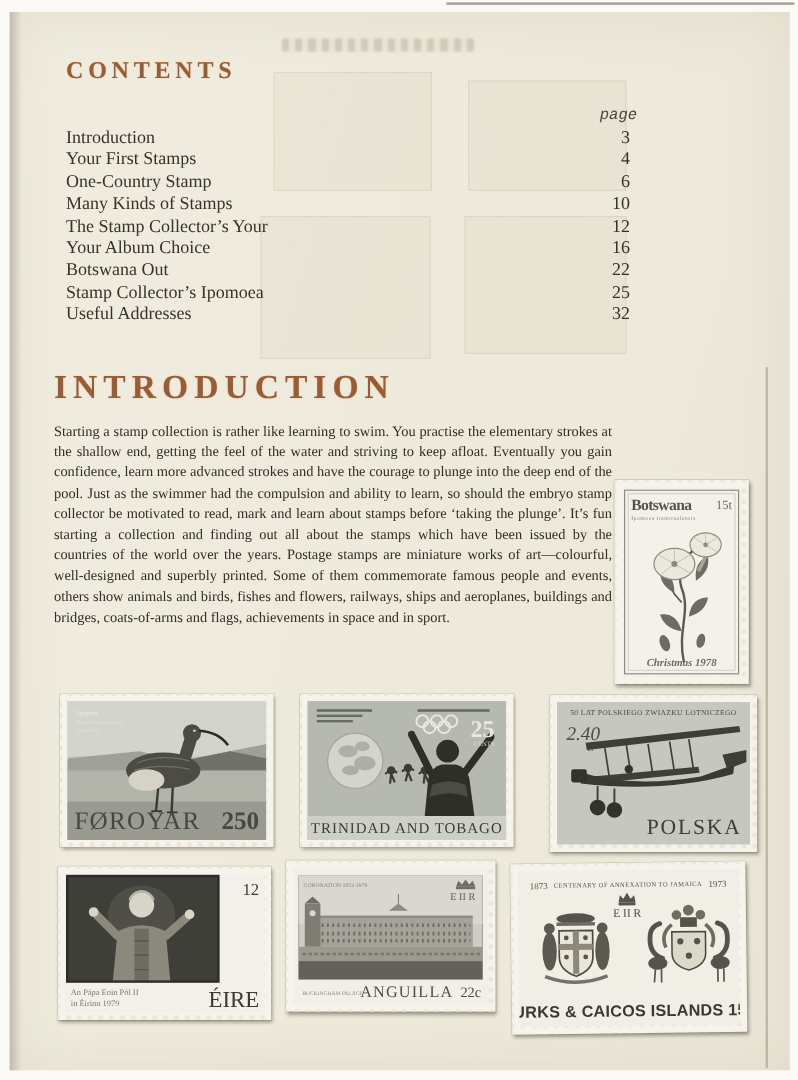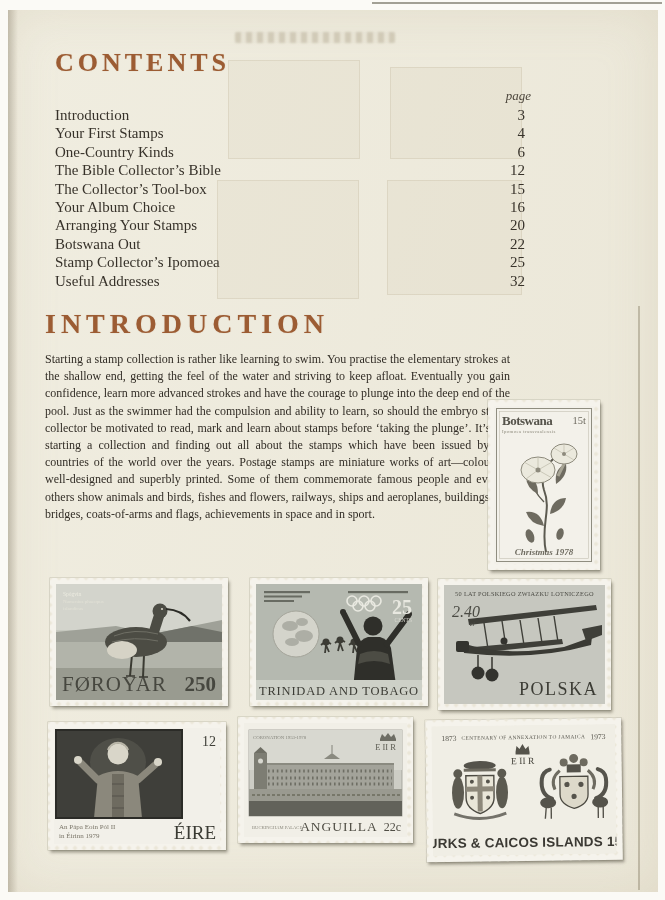--- a/index.html
+++ b/index.html
@@ -34,24 +34,24 @@
     position:absolute; height:11px; filter:blur(1.1px); border-radius:2px;
     background:repeating-linear-gradient(90deg, rgba(140,125,95,.28) 0 6px, rgba(140,125,95,.04) 6px 11px);
   }
   
   .contents-section { position:absolute; left:47px; top:38px; width:470px; }
   .contents-section h1, .intro-section h1 {
     margin:0; color:#9c5c33; font-weight:700;
     font-family:"Liberation Serif", serif;
     text-shadow:0 0 1px rgba(156,92,51,.35);
   }
-  .contents-section h1 { font-size:26px; letter-spacing:4px; }
+  .contents-section h1 { font-size:20px; letter-spacing:4px; }
   .page-label {
     position:absolute; right:-6px; top:40px;
-    font-style:italic; font-size:13px; color:#4c463c;
+    font-style:italic; font-size:13px; color:#4c463c;font-family:Liberation Mono, monospace;
   }
   .toc { position:absolute; left:0; top:58px; width:100%; }
   .toc-row {
     display:flex; justify-content:space-between;
     font-size:15px; color:#37322a; line-height:18.4px;
   }
   .toc-page { width:44px; text-align:right; }
   .intro-section { position:absolute; left:37px; top:298px; width:465px; }
   .intro-section h1 { font-size:28px; letter-spacing:5px; }
   .intro-section p {
@@ -91,38 +91,34 @@
     <div class="toc">
       <div class="toc-row">
           <span>Introduction</span>
           <span class="toc-page">3</span>
         </div>
       <div class="toc-row">
           <span>Your First Stamps</span>
           <span class="toc-page">4</span>
         </div>
       <div class="toc-row">
-          <span>One-Country Kinds</span>
+          <span>One-Country Stamp</span>
           <span class="toc-page">6</span>
         </div>
       <div class="toc-row">
-          <span>The Bible Collector’s Bible</span>
+          <span>Many Kinds of Stamps</span>
+          <span class="toc-page">10</span>
+        </div>
+      <div class="toc-row">
+          <span>The Stamp Collector’s Your</span>
           <span class="toc-page">12</span>
-        </div>
-      <div class="toc-row">
-          <span>The Collector’s Tool-box</span>
-          <span class="toc-page">15</span>
         </div>
       <div class="toc-row">
           <span>Your Album Choice</span>
           <span class="toc-page">16</span>
-        </div>
-      <div class="toc-row">
-          <span>Arranging Your Stamps</span>
-          <span class="toc-page">20</span>
         </div>
       <div class="toc-row">
           <span>Botswana Out</span>
           <span class="toc-page">22</span>
         </div>
       <div class="toc-row">
           <span>Stamp Collector’s Ipomoea</span>
           <span class="toc-page">25</span>
         </div>
       <div class="toc-row">
@@ -130,21 +126,21 @@
           <span class="toc-page">32</span>
         </div>
     </div>
   </section>
 
   <section class="intro-section">
     <h1>INTRODUCTION</h1>
     <p>Starting a stamp collection is rather like learning to swim. You practise the elementary strokes at the shallow end, getting the feel of the water and striving to keep afloat. Eventually you gain confidence, learn more advanced strokes and have the courage to plunge into the deep end of the pool. Just as the swimmer had the compulsion and ability to learn, so should the embryo stamp collector be motivated to read, mark and learn about stamps before ‘taking the plunge’. It’s fun starting a collection and finding out all about the stamps which have been issued by the countries of the world over the years. Postage stamps are miniature works of art—colourful, well-designed and superbly printed. Some of them commemorate famous people and events, others show animals and birds, fishes and flowers, railways, ships and aeroplanes, buildings and bridges, coats-of-arms and flags, achievements in space and in sport.</p>
   </section>
 
-  <div class="stamp" style="left:480px;top:390px;width:112px;height:170px;">
+  <div class="stamp" style="left:504px;top:390px;width:112px;height:170px;">
     <div class="stamp-inner">
       <svg viewBox="0 0 100 158" preserveAspectRatio="none">
         <rect width="100" height="158" fill="#f3f1ea"></rect>
         <rect x="2.5" y="2.5" width="95" height="153" fill="none" stroke="#8f8d80" stroke-width="1"></rect>
         <rect x="5.5" y="5.5" width="89" height="147" fill="none" stroke="#c5c2b2" stroke-width="0.6"></rect>
         <g>
           <path d="M52,146 C46,120 58,104 50,84 C46,72 52,60 60,52" fill="none" stroke="#5c5a50" stroke-width="2"></path>
           <path d="M50,96 Q38,84 36,70" fill="none" stroke="#5c5a50" stroke-width="1.4"></path>
           <path d="M50,120 q-14,-2 -18,-14 q14,-2 18,14 z" fill="#6e6b60"></path>
           <path d="M56,108 q14,-4 16,-16 q-14,0 -16,16 z" fill="#6e6b60"></path>
@@ -241,21 +237,21 @@
           <path d="M104,70 q14,-6 28,0 l2,10 q-16,-6 -32,0 z" fill="#4c4c44"></path>
         </g>
         <text x="156" y="30" text-anchor="end" font-size="20" font-weight="bold" fill="#e8e8e0">25</text>
         <text x="156" y="38" text-anchor="end" font-size="5.5" fill="#dadad2">CENTS</text>
         <rect y="96" width="166" height="20" fill="#cdd0c7"></rect>
         <text x="83" y="110.5" text-anchor="middle" font-size="12.5" fill="#3c3c35" letter-spacing="0.8">TRINIDAD AND TOBAGO</text>
       </svg>
     </div>
   </div>
 
-  <div class="stamp" style="left:430px;top:569px;width:173px;height:131px;">
+  <div class="stamp" style="left:450px;top:569px;width:173px;height:131px;">
     <div class="stamp-inner">
       <svg viewBox="0 0 161 119" preserveAspectRatio="none">
         <rect width="161" height="119" fill="#c6c7bf"></rect>
         <g>
           <path d="M40,38 L44,64 M58,36 L62,62 M76,35 L80,60 M94,33 L98,58 M110,31 L114,57" stroke="#3f3f39" stroke-width="1.4"></path>
           <polygon points="24,34 152,20 153,25 25,40" fill="#3f3f39"></polygon>
           <polygon points="30,62 118,54 119,59 31,68" fill="#3f3f39"></polygon>
           <path d="M18,58 Q60,72 120,62 L148,52 L147,60 Q90,76 20,68 Z" fill="#3a3a34"></path>
           <rect x="12" y="56" width="13" height="11" rx="2" fill="#33332e"></rect>
           <polygon points="138,44 158,40 158,50 142,56" fill="#3f3f39"></polygon>

